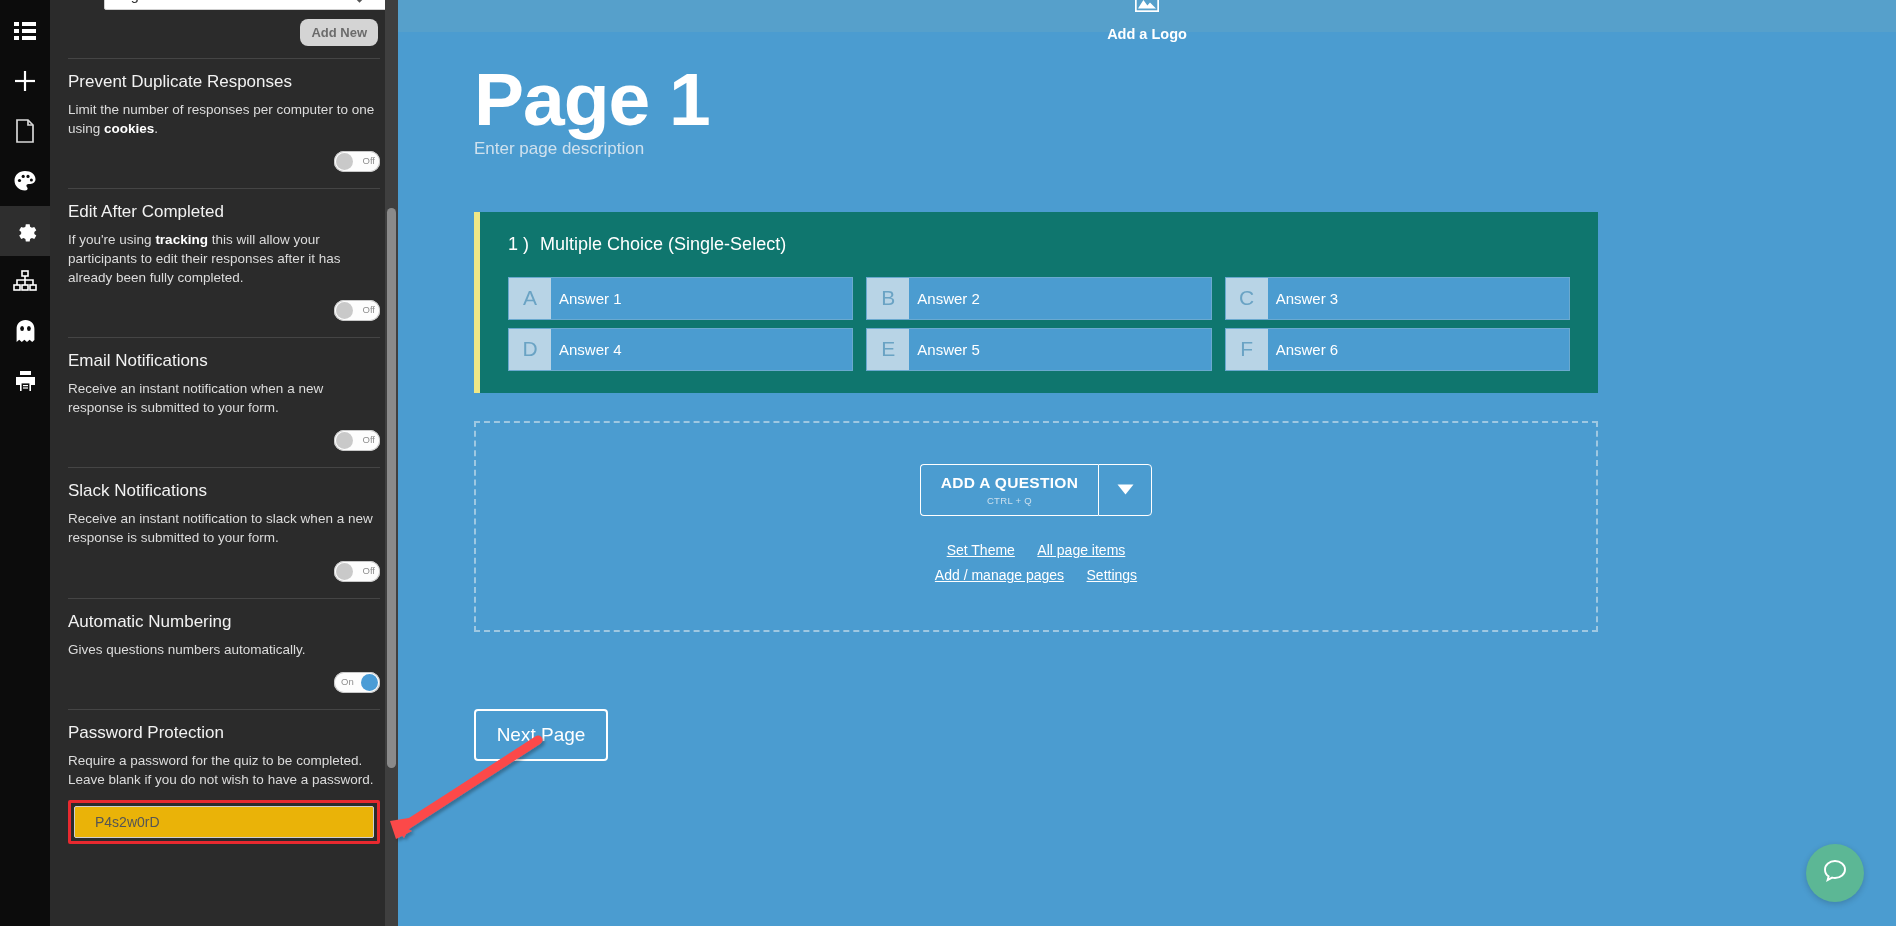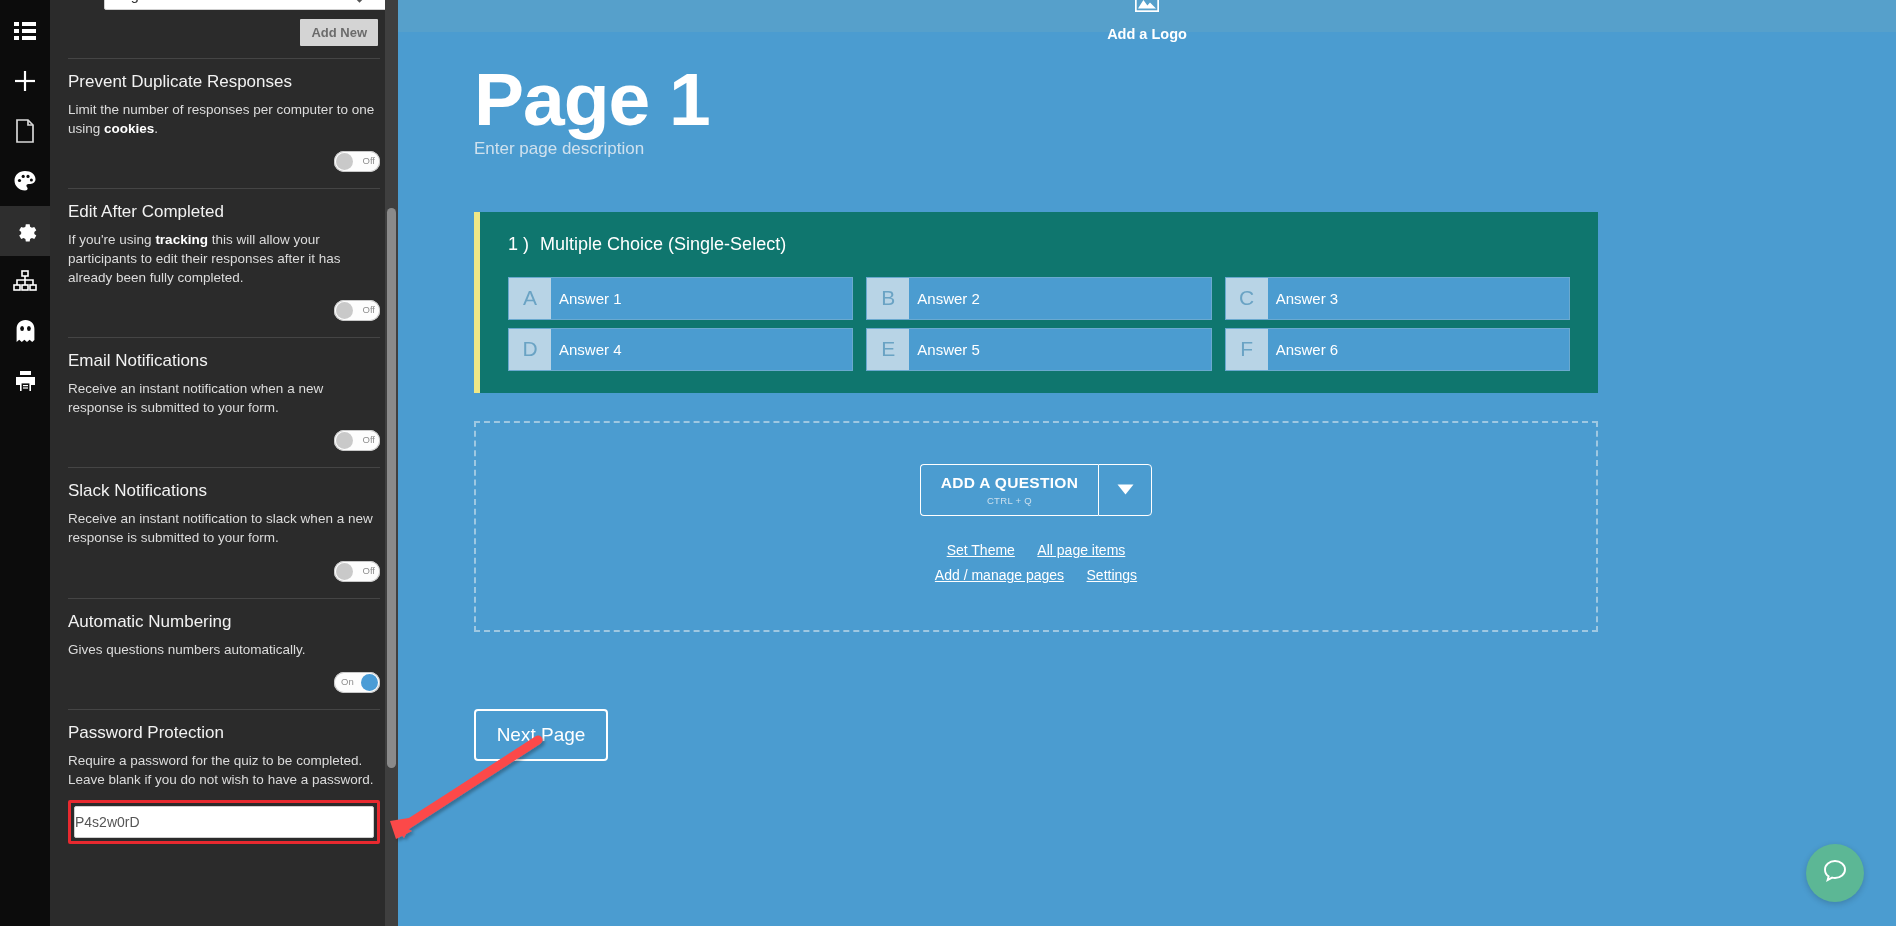--- a/index.html
+++ b/index.html
@@ -51,21 +51,21 @@
     appearance: none; -webkit-appearance: none;
   }
   .select-wrap { position: relative; }
   .select-wrap .chev {
     position: absolute; right: 14px; top: 9px;
     pointer-events: none;
   }
   .addnew-row { display: flex; justify-content: flex-end; padding: 9px 2px 0 0; }
   .addnew-btn {
     background: #d4d4d4; color: #6b6b6b;
-    border: none; border-radius: 1px;
+    border: none; border-radius: 8px;
     font-size: 13px; font-weight: bold;
     font-family: "Liberation Sans", sans-serif;
     padding: 6px 11px; cursor: pointer;
   }
   .divider { height: 1px; background: #454545; margin: 12px 0 0 0; }
   .sect { padding: 0 0 2px 0; }
   .sect h3 {
     font-size: 17px; font-weight: normal; color: #f2f2f2;
     margin: 13px 0 9px 0;
   }
@@ -93,24 +93,24 @@
   .toggle.off .tlabel { right: 5px; }
   .toggle.on  .tlabel { left: 7px; }
 
   .pw-wrap {
     margin: 10px 0 0 0;
     border: 3px solid #e8292f; border-radius: 2px;
     padding: 3px;
   }
   .pw-input {
     width: 100%; height: 32px;
-    background: #ffffff; color: #555;
+    background: #eab308; color: #555;
     border: 1px solid #cfcfcf; border-radius: 2px;
     font-size: 14px; font-family: "Liberation Sans", sans-serif;
-    padding: 0 0;
+    padding: 0 20px;
   }
   
   .panel-scrollbar {
     position: absolute; right: 0; top: 0; width: 13px; height: 926px;
     background: #3f3f3f; z-index: 6;
   }
   .panel-scrollbar .thumb {
     position: absolute; left: 2px; width: 9px; top: 208px; height: 560px;
     background: #8a8a8a; border-radius: 5px;
   }

